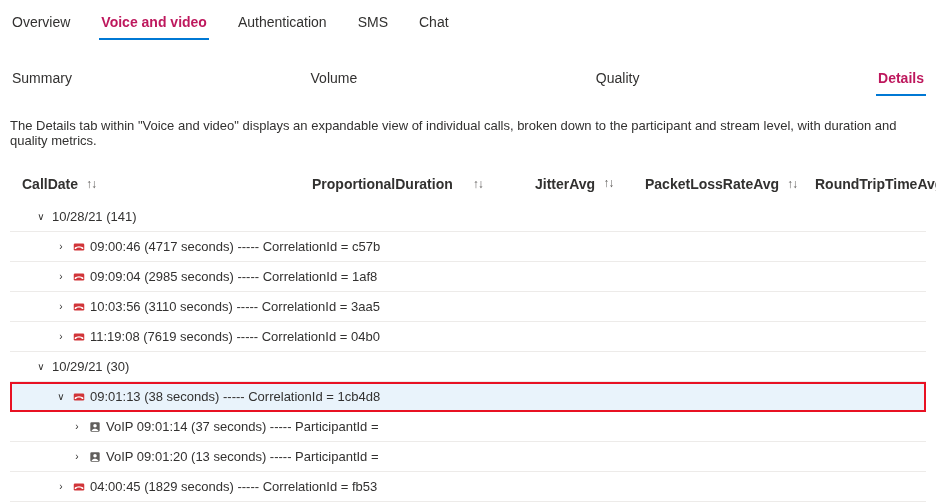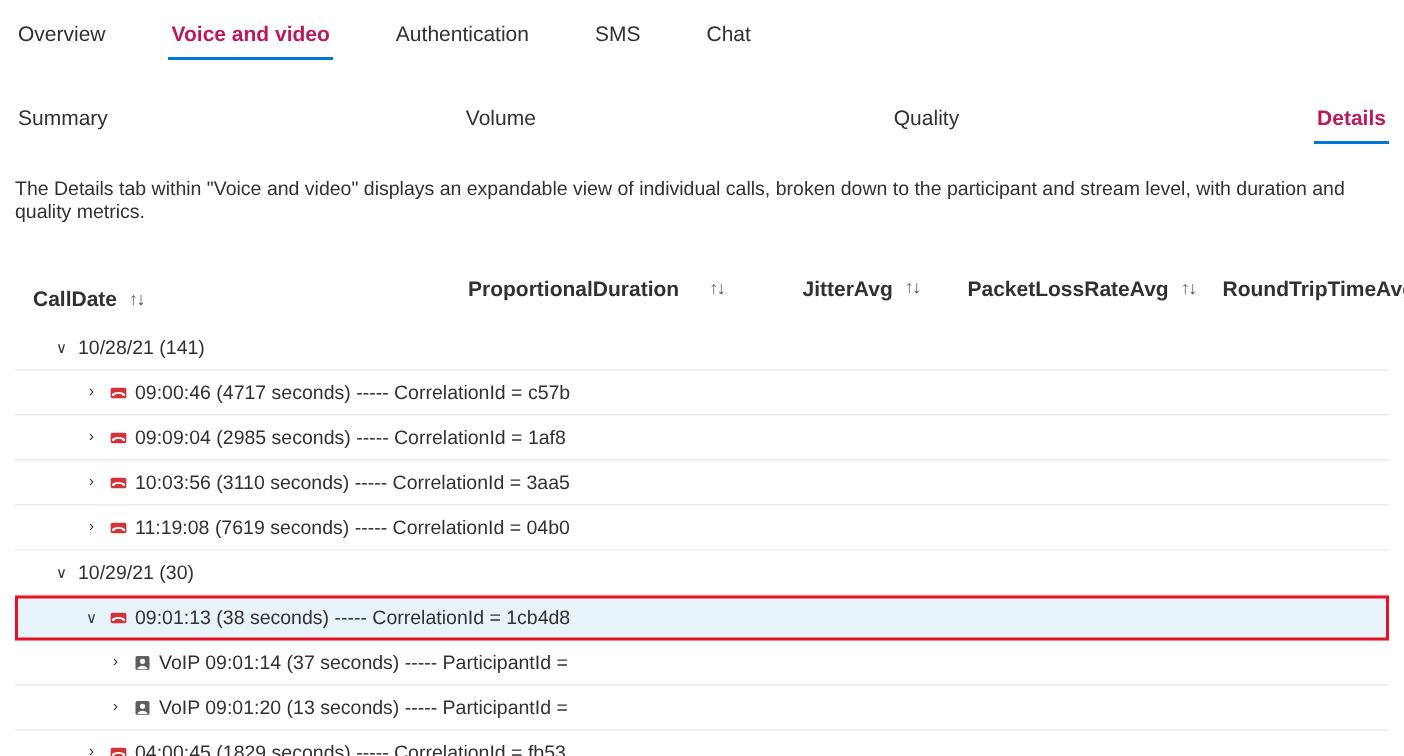--- a/index.html
+++ b/index.html
@@ -6,21 +6,21 @@
   body {
     font-family: "Segoe UI", -apple-system, sans-serif;
     font-size: 13px;
     color: #323130;
     background: #fff;
     padding: 8px 10px 0 10px;
     width: 936px;
   }
   .tabs1, .tabs2 {
     display: flex;
-    gap: 40px;
+    gap: 27px;
     border-bottom: none;
   }
   .tab {
     padding: 6px 2px 8px 2px;
     cursor: pointer;
     color: #323130;
     font-size: 14px;
   }
   .tab.active {
     font-weight: 600;
@@ -35,21 +35,21 @@
     font-size: 13px;
   }
 
   .thead {
     display: flex;
     align-items: center;
     padding: 10px 0 10px 12px;
     font-weight: 600;
     font-size: 14px;
   }
-  .col-date { flex: 0 0 290px; display:flex; align-items:center; gap:8px;margin-top:15px;}
+  .col-date { flex: 0 0 290px; display:flex; align-items:center; gap:8px;}
   .col-prop { flex: 0 0 190px; display:flex; align-items:center; gap:20px;}
   .col-jit  { flex: 0 0 110px; display:flex; align-items:flex-start; gap:8px;margin-left:33px;}
   .col-pkt  { flex: 0 0 170px; display:flex; align-items:center; gap:8px;}
   .col-rtt  { flex: 0 0 150px; display:flex; align-items:center; gap:8px;}
   .sort-arrows { font-size: 12px; color: #605e5c; display:inline-flex; gap:0px; letter-spacing:-1px;}
 
   .row {
     display: flex;
     align-items: center;
     padding: 7px 0 7px 0;

